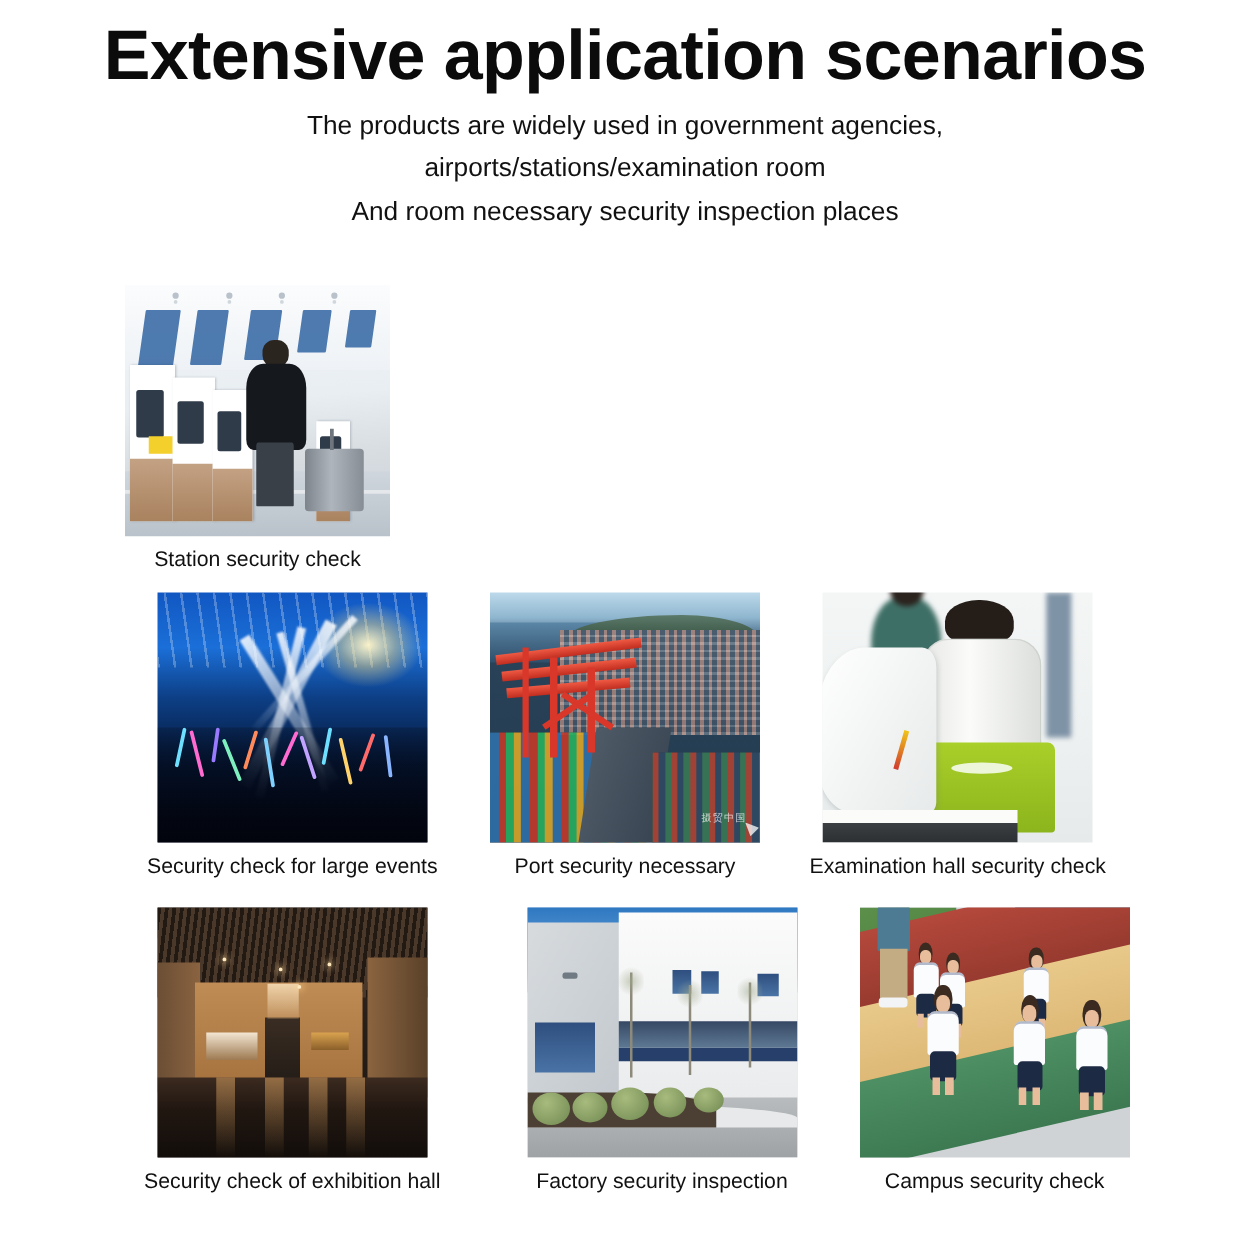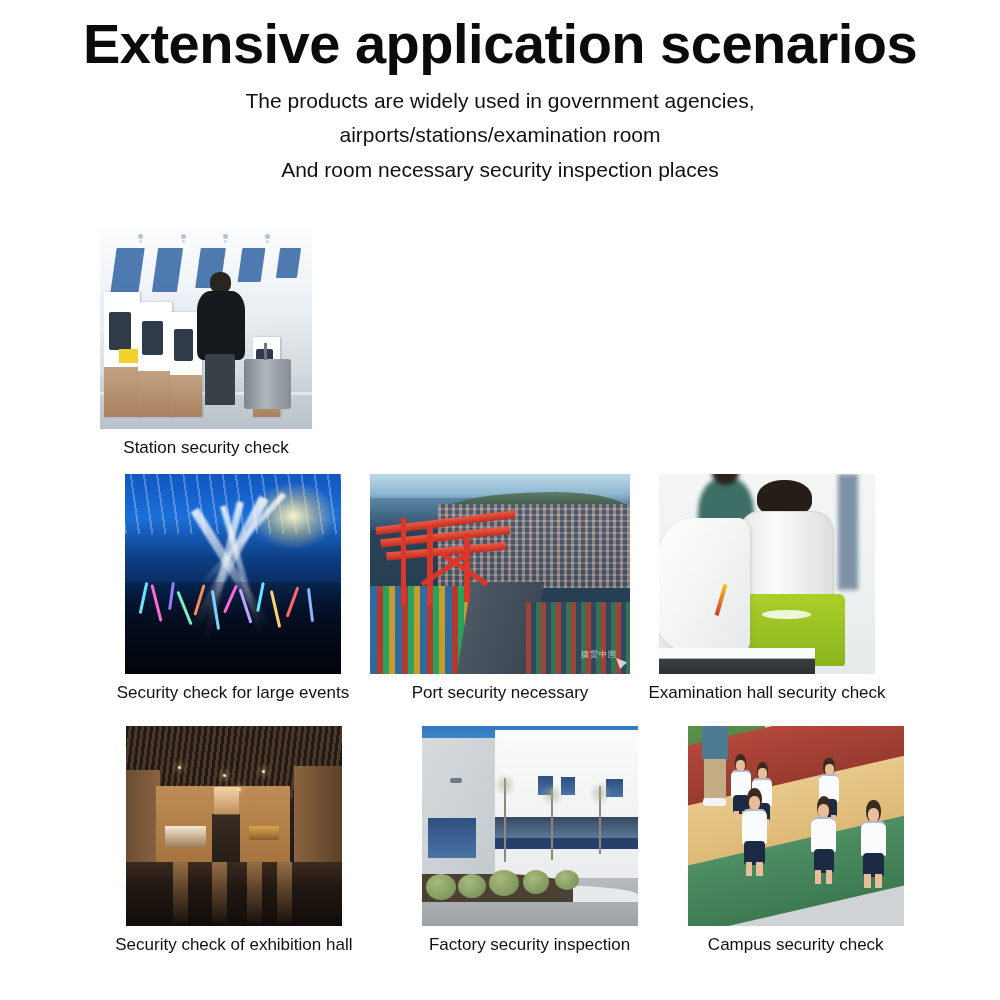--- a/index.html
+++ b/index.html
@@ -164,21 +164,21 @@
     transform-origin:top center;filter:blur(1px);}
   .p-event .burst{position:absolute;left:58%;top:4%;width:40%;height:34%;
     background:radial-gradient(closest-side,rgba(255,245,200,.97),rgba(255,220,120,.45),rgba(255,200,80,0));}
   .p-event .ceilg{position:absolute;left:0;top:0;width:100%;height:30%;
     background:repeating-linear-gradient(82deg,rgba(255,255,255,.26) 0 2px,rgba(255,255,255,0) 2px 13px);}
   .p-event .crowd{position:absolute;left:0;bottom:0;width:100%;height:46%;
     background:linear-gradient(180deg,rgba(3,8,22,.25),rgba(2,4,12,.96));}
   .p-event .stick{position:absolute;width:3px;border-radius:2px;}
 
   
-  .p-port{background:linear-gradient(180deg,#bcd9ea 0%,#8fb6cf 10%,#3e5f7c 19%,#2a4258 28%,#223a4d 100%);padding-left:44px;}
+  .p-port{background:linear-gradient(180deg,#bcd9ea 0%,#8fb6cf 10%,#3e5f7c 19%,#2a4258 28%,#223a4d 100%);}
   .p-port .sea{position:absolute;left:0;top:12%;width:44%;height:16%;
     background:linear-gradient(180deg,#5b86a6,#2f4f6b);}
   .p-port .hill{position:absolute;right:0;top:9%;width:72%;height:10%;
     background:linear-gradient(180deg,#5c7a6a,#36503f);border-radius:60% 40% 0 0 / 100% 100% 0 0;}
   .p-port .city{position:absolute;right:0;top:15%;width:74%;height:42%;
     background:
       repeating-linear-gradient(90deg,rgba(220,160,140,.55) 0 3px,rgba(70,90,110,.5) 3px 7px),
       repeating-linear-gradient(0deg,rgba(230,235,240,.32) 0 2px,rgba(40,60,80,.45) 2px 6px),
       linear-gradient(180deg,#6e7f8c,#3c4f60);}
   .p-port .crane{position:absolute;background:#d8372a;}

